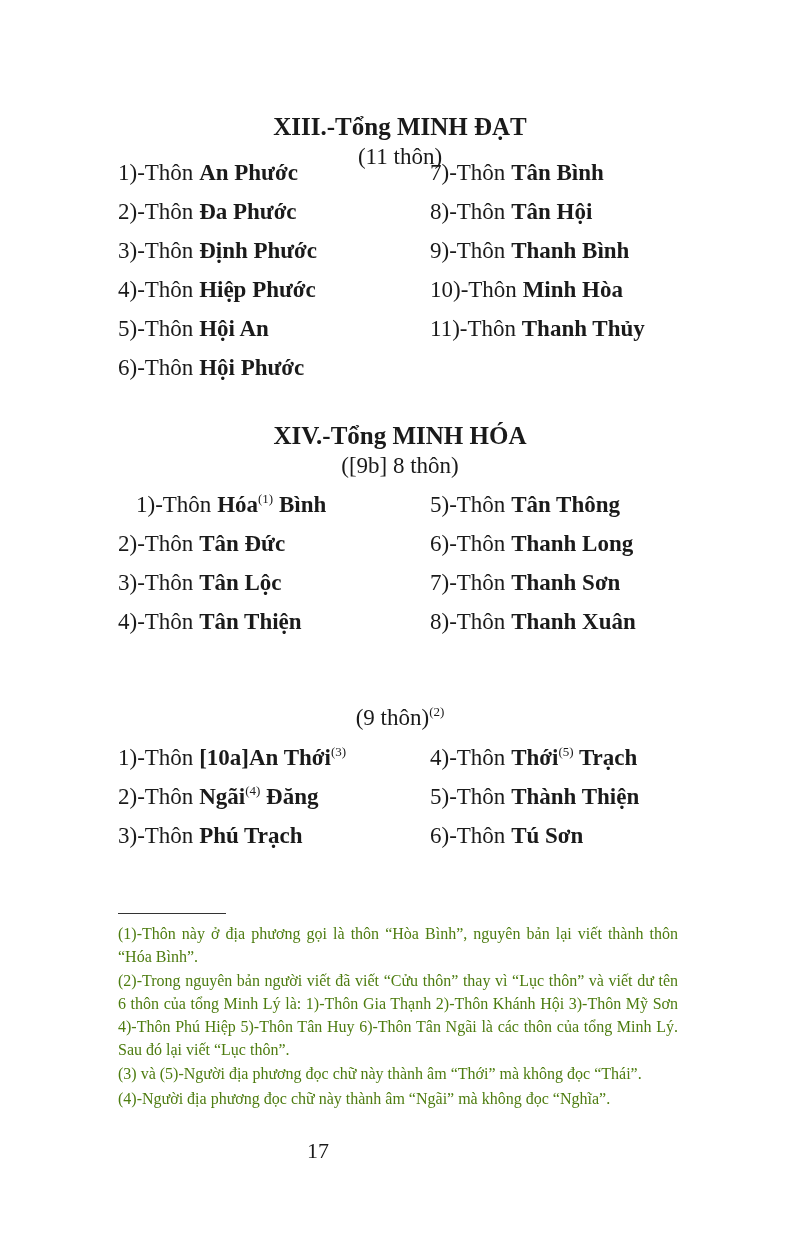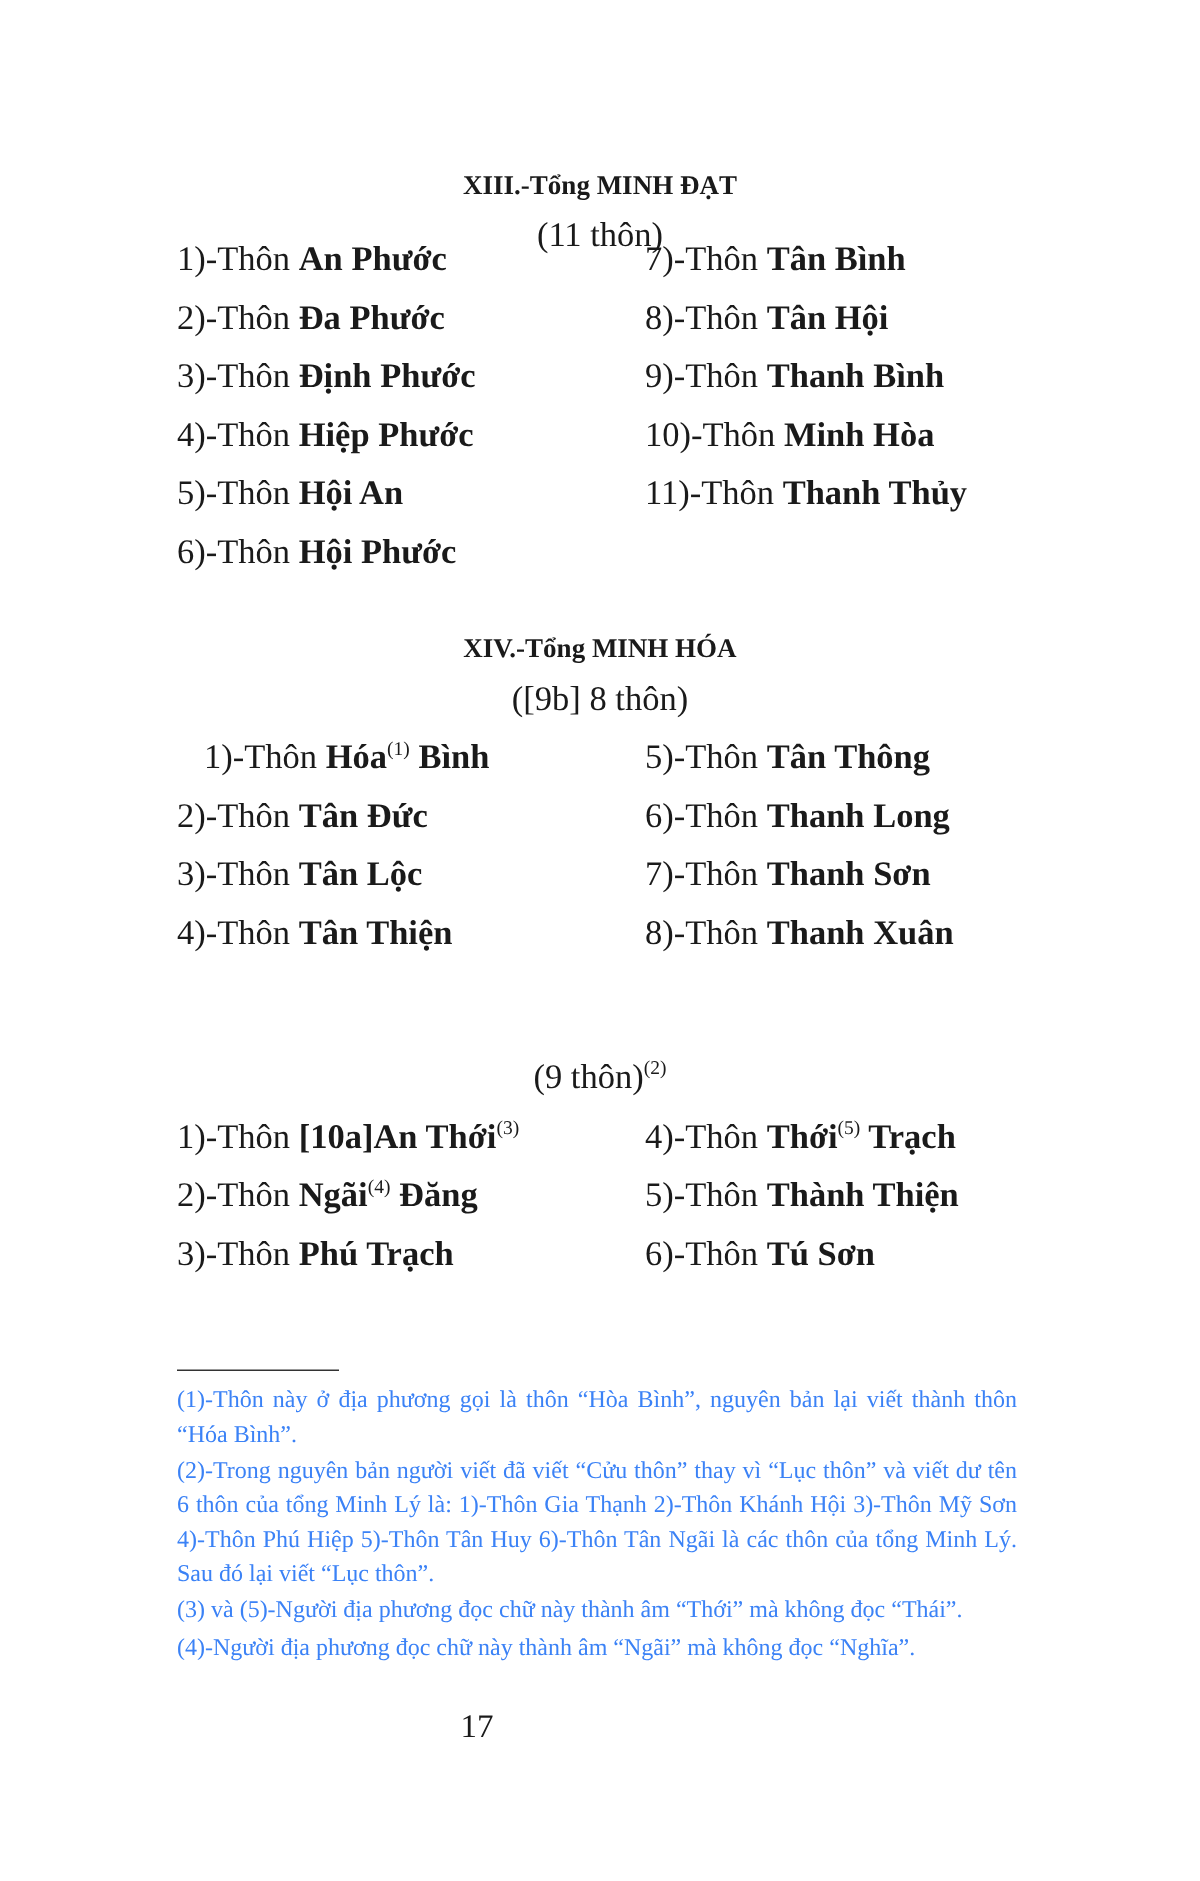--- a/index.html
+++ b/index.html
@@ -2,27 +2,27 @@
 <html><head>
 <meta charset="utf-8">
 <style>
   html, body { margin:0; padding:0; }
   body {
     width:800px; height:1254px; background:#ffffff; color:#1a1a1a;
     font-family:"DejaVu Serif", "Liberation Serif", serif;
     position:relative; overflow:hidden;
   }
   .page { position:absolute; left:0; top:0; width:800px; height:1254px; font-family:"Liberation Serif", serif; }
-  .sec-title { position:absolute; left:0; width:800px; text-align:center; font-weight:bold; font-size:18px; }
+  .sec-title { position:absolute; left:0; width:800px; text-align:center; font-weight:bold; font-size:25px; }
   .sec-sub { position:absolute; left:0; width:800px; text-align:center; font-size:23px; }
   .item { position:absolute; font-size:23px; white-space:nowrap; }
   .item b { font-weight:bold; }
   sup { font-size:13px; vertical-align:9px; line-height:0; }
   .fn-rule { position:absolute; left:118px; top:913px; width:108px; height:1px; background:#333; }
-  .fn { position:absolute; left:118px; width:560px; font-size:16px; line-height:23px; text-align:justify; color:#3b82f6; }
+  .fn { position:absolute; left:118px; width:560px; font-size:16px; line-height:23px; text-align:justify; color:#4d7c0f; }
   .pnum { position:absolute; left:0; width:636px; text-align:center; top:1138px; font-size:22px; }
 </style>
 </head>
 <body>
 
 <div class="page">
 
   <div class="sec-title" style="top:113px">XIII.-Tổng MINH ĐẠT</div>
   <div class="sec-sub" style="top:144px">(11 thôn)</div>
 

